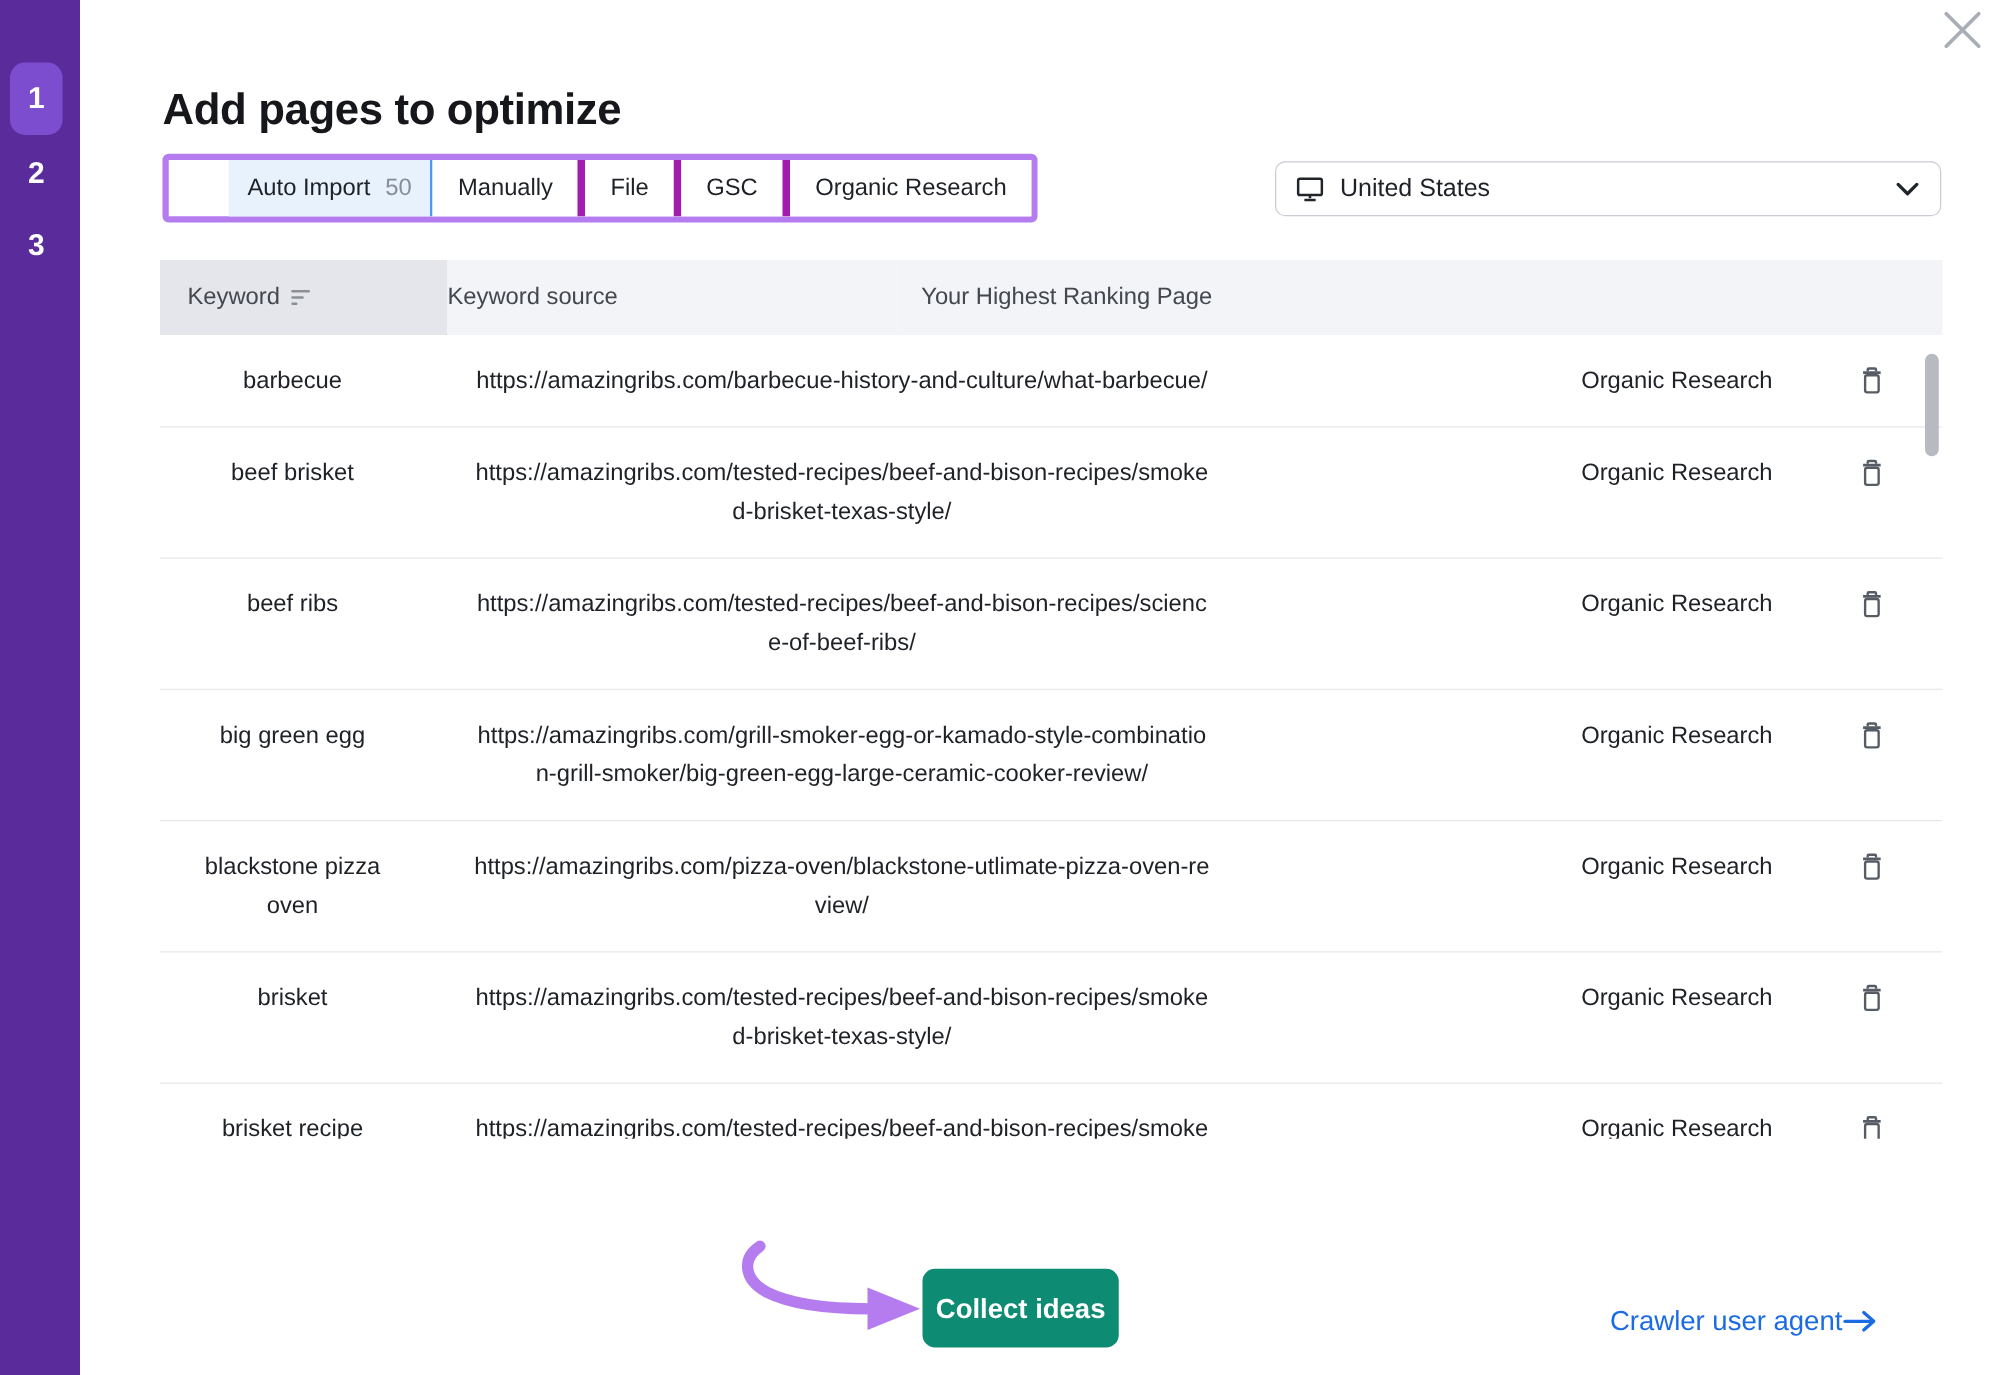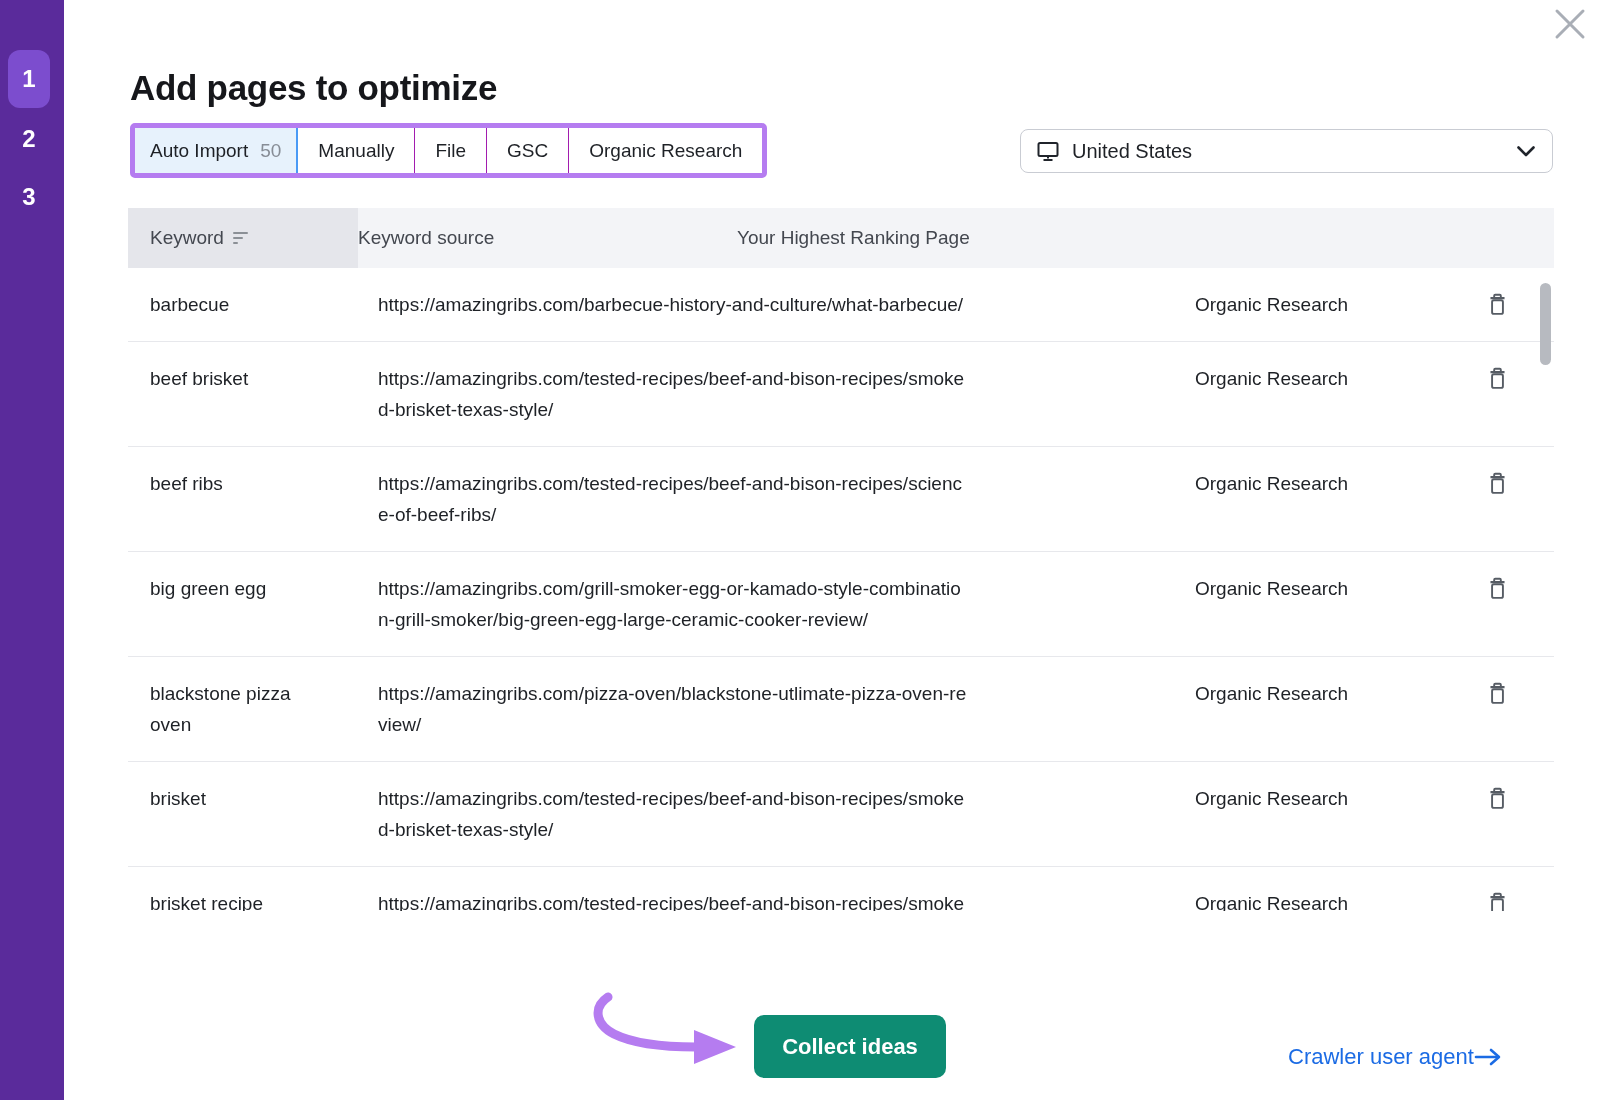--- a/index.html
+++ b/index.html
@@ -17,24 +17,24 @@
 
   
   .close-btn { position:absolute; left:1550px; top:4px; width:40px; height:40px;
                display:flex; align-items:center; justify-content:center; cursor:pointer; background:none; border:none; }
 
   
   .page-title { position:absolute; left:130px; top:48px; font-size:35px; line-height:40px;
                 font-weight:700; color:#16171b; letter-spacing:-0.3px;margin-top:20px; }
 
   
-  .tab-annotation { position:absolute; left:130px; top:123px; border:5px solid #b57cf0; border-radius:5px; }
+  .tab-annotation { position:absolute; left:130px; top:123px; border:5px solid #b57cf0; border-radius:5px;padding-left:48px; }
   .tabs { display:flex; background:#ffffff; }
   .tab { height:45px; line-height:45px; padding:0 20px; font-size:19px; color:#1e2126;
-         background:#ffffff; border-right:1px solid #a21caf; white-space:nowrap; cursor:pointer; }
+         background:#ffffff; border-right:6px solid #a21caf; white-space:nowrap; cursor:pointer; }
   .tab:last-child { border-right:none; }
   .tab.active { background:#e7f2fc; border-right:2px solid #4a9af5; padding:0 15px; }
   .tab .count { color:#878d96; margin-left:12px; }
 
   
   .country-select { position:absolute; left:1020px; top:129px; width:533px; height:44px;
                     border:1px solid #c9ccd3; border-radius:8px; background:#fff;
                     display:flex; align-items:center; padding:0 16px; cursor:pointer; }
   .country-select .label { margin-left:13px; font-size:20px; color:#1e2126; }
   .country-select .chev { margin-left:auto; display:flex; }
@@ -43,42 +43,42 @@
   .table { position:absolute; left:128px; top:208px; width:1426px; }
   .thead { display:flex; height:60px; }
   .th { display:flex; align-items:center; font-size:19px; color:#43474f; }
   .th-keyword { width:230px; background:#e5e6eb; padding-left:22px; cursor:pointer; }
   .th-url { width:837px; background:#f3f4f7; padding-left:20px; }
   .th-source { width:359px; background:#f3f4f7; }
   .sort-icon { margin-left:9px; display:inline-flex; flex-direction:column; gap:2.5px; }
   .sort-icon i { display:block; height:2.5px; background:#8b9096; border-radius:1.2px; }
   .sort-icon i:nth-child(1){ width:15px; } .sort-icon i:nth-child(2){ width:10px; } .sort-icon i:nth-child(3){ width:5px; }
 
-  .tbody { height:643px; overflow:hidden; }
+  .tbody { height:643px; overflow:hidden;text-align:center; }
   .row { display:flex; padding:21px 0; border-bottom:1px solid #e7e8ec;
          font-size:19px; line-height:31px; color:#1e2126; }
   .cell-keyword { width:230px; padding-left:22px; padding-right:40px; }
   .cell-url { width:837px; padding-left:20px; }
   .url-text { width:591px; word-break:break-all; }
   .cell-source { width:359px; display:flex; align-items:flex-start; }
   .source-text { width:293px; }
   .trash-btn { background:none; border:none; cursor:pointer; padding:0; margin-top:4px; display:flex; }
 
   
   .scroll-thumb { position:absolute; left:1540px; top:283px; width:11px; height:82px;
                   border-radius:6px; background:#b7bac0; cursor:grab; }
 
   
   .units-line { position:absolute; left:64px; top:944px; width:1536px; text-align:center;
                 font-size:21px; color:#17181c; }
   .units-line b { font-weight:700; }
-  .collect-btn { position:absolute; left:738px; top:1015px; width:192px; height:63px;
+  .collect-btn { position:absolute; left:738px; top:1015px; width:157px; height:63px;
                  background:#0e8c73; border:none; border-radius:10px; color:#ffffff;
                  font-family:"Liberation Sans", sans-serif; font-size:22px; font-weight:700;
-                 display:flex; align-items:center; justify-content:center; cursor:pointer;margin-left:16px; }
+                 display:flex; align-items:center; justify-content:center; cursor:pointer; }
   .arrow-annotation { position:absolute; left:584px; top:986px; width:160px; height:80px; pointer-events:none; }
   .crawler-link { position:absolute; left:1288px; top:1044px; display:flex; align-items:center; gap:0;
                   font-size:22px; color:#1b6be4; text-decoration:none; cursor:pointer; }
 </style>
 </head>
 <body>
 
 <div class="canvas">
 
   <div class="sidebar">

